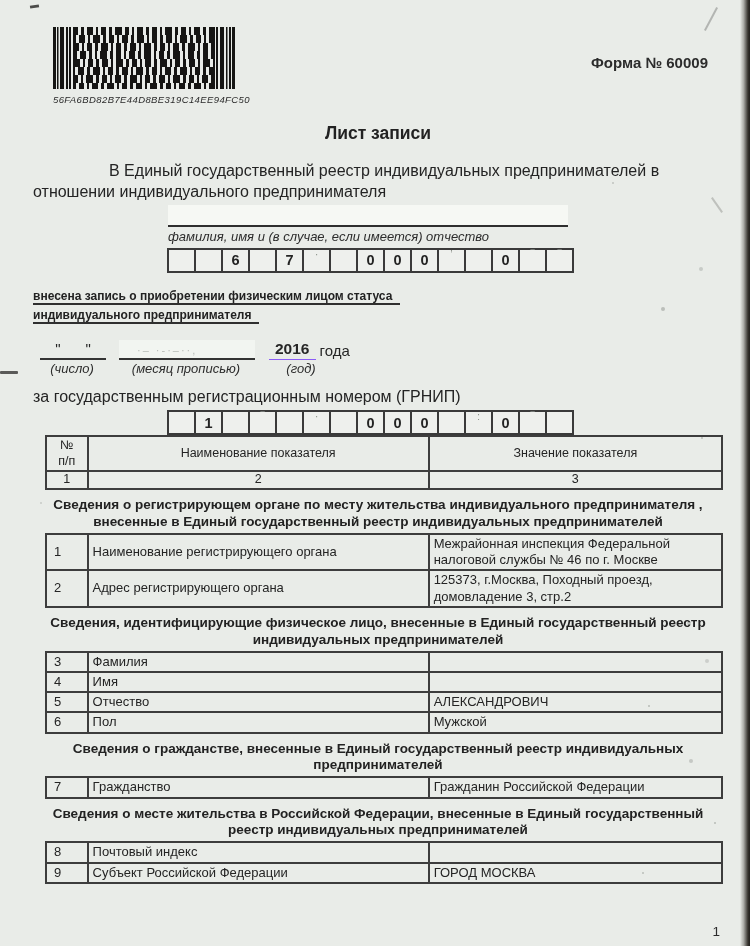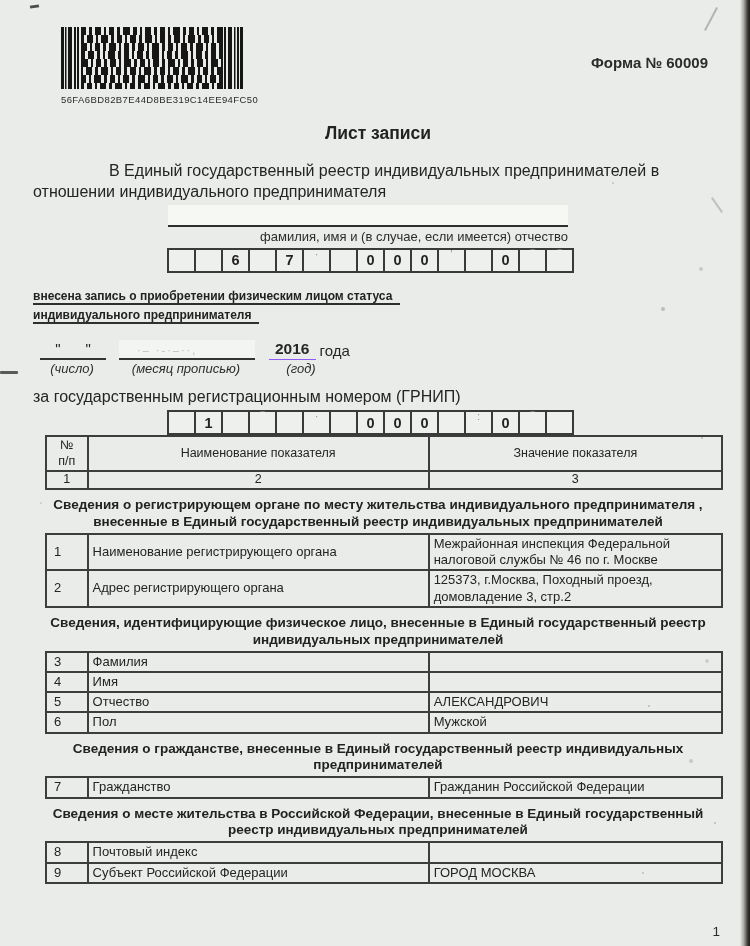--- a/index.html
+++ b/index.html
@@ -16,30 +16,30 @@
   .scratch1{position:absolute;right:38px;top:6px;width:2px;height:26px;background:rgba(40,40,38,.28);transform:rotate(28deg);}
   .scratch2{position:absolute;right:32px;top:196px;width:2px;height:18px;background:rgba(40,40,38,.22);transform:rotate(-35deg);}
   .speckles{position:absolute;left:0;top:0;width:2px;height:2px;background:transparent;border-radius:50%;
     box-shadow:662px 308px 0 1px rgba(70,75,70,.28),701px 437px 0 0 rgba(70,75,70,.3),
     688px 622px 0 1px rgba(70,75,70,.22),648px 705px 0 0 rgba(70,75,70,.3),
     690px 760px 0 1px rgba(70,75,70,.22),714px 822px 0 0 rgba(70,75,70,.3),
     612px 182px 0 0 rgba(70,75,70,.25),700px 268px 0 1px rgba(70,75,70,.2),
     642px 872px 0 0 rgba(70,75,70,.28),668px 540px 0 0 rgba(70,75,70,.22),
     706px 660px 0 1px rgba(70,75,70,.18),40px 502px 0 0 rgba(70,75,70,.2);}
   
-  .barcode-wrap{position:absolute;left:61px;top:27px;}
+  .barcode-wrap{position:absolute;left:53px;top:27px;font-style:italic;}
   .barcode-text{font-size:9.5px;letter-spacing:.4px;color:#2a2a2a;margin-top:1px;}
   .form-number{position:absolute;right:42px;top:54px;font-size:15px;font-weight:bold;color:#2c2c2c;}
   
   .content{position:absolute;left:0;top:0;width:750px;height:946px;padding:103px 27px 0 33px;box-sizing:border-box;margin-top:20px;}
   .doc-title{ text-align:center;font-weight:bold;font-size:17.5px;line-height:1.22;color:#222;}
   .intro{font-size:16px;line-height:1.3;margin:17px 4px 0 0;text-indent:76px;color:#242424;}
   .name-block{width:400px;margin:2px 0 0 135px;}
   .name-redaction{height:20px;background:#f6f8f4;border-bottom:2px solid #2e2e2e;}
-  .name-caption{font-size:13px;text-align:right;margin-top:2px;color:#2c2c2c;}
+  .name-caption{font-style:italic;font-size:13px;text-align:left;margin-top:2px;color:#2c2c2c;}
   .field-label{font-size:16px;margin-top:12px;color:#242424;}
   
   .boxes{display:flex;margin:4px 0 0 134px;}
   .cell{position:relative;width:25px;height:21px;border:2px solid #3a3a3a;margin-left:-2px;
     display:flex;align-items:center;justify-content:center;background:rgba(248,250,246,.35);}
   .cell:first-child{margin-left:0;}
   .digit{font-style:normal;font-weight:bold;font-size:14.5px;color:#242424;}
   .mark{position:absolute;top:-1px;left:0;right:0;text-align:center;font-style:normal;
     font-size:11px;line-height:11px;color:#8f958e;}
   

